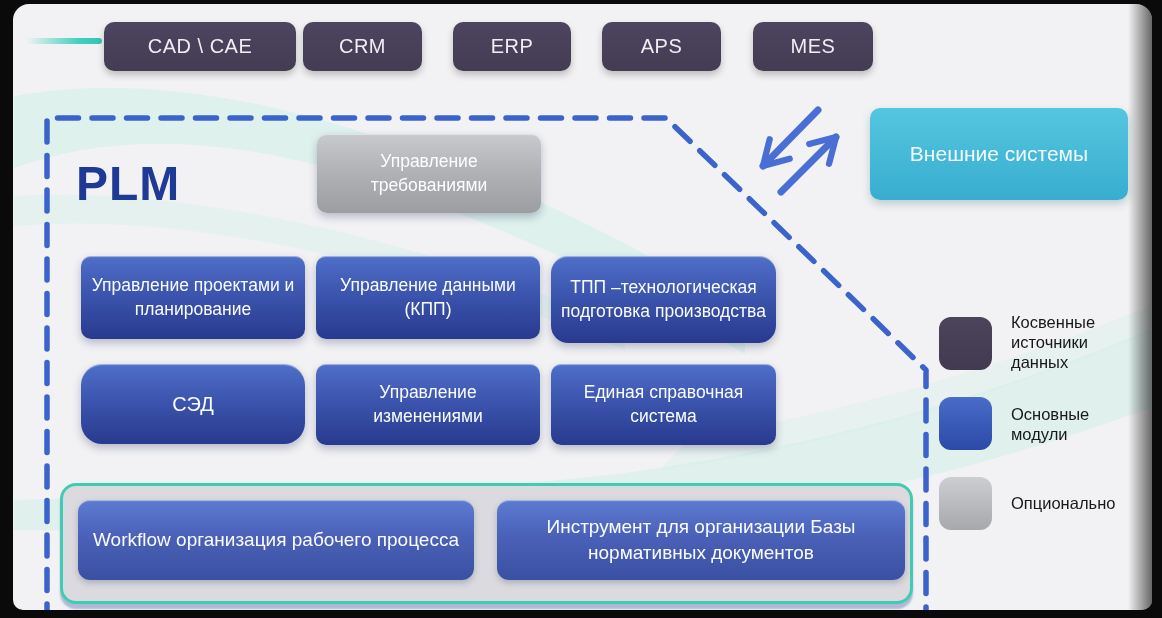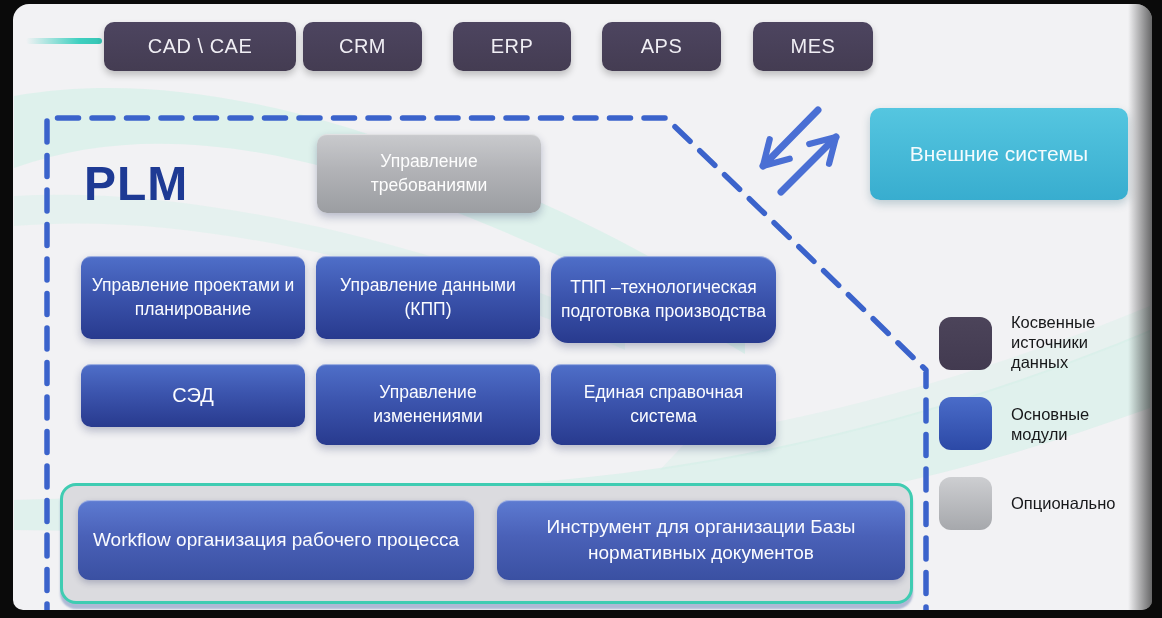--- a/index.html
+++ b/index.html
@@ -32,39 +32,39 @@
     color:#f0eef4;font-size:20px;letter-spacing:.5px;
     box-shadow:0 4px 7px rgba(0,0,0,.22);
   }
   .sysbtn.b0{left:104px;width:192px;}
   .sysbtn.b1{left:303px;width:119px;}
   .sysbtn.b2{left:453px;width:118px;}
   .sysbtn.b3{left:602px;width:119px;justify-content:center;}
   .sysbtn.b4{left:753px;width:120px;}
 
   .plm-title{
-    position:absolute;left:84px;top:156px;
+    position:absolute;left:76px;top:156px;
     font-size:48px;font-weight:bold;letter-spacing:1px;color:#1e3a94;
   }
 
   .box{
     position:absolute;border-radius:10px;
     display:flex;align-items:center;justify-content:center;text-align:center;
     color:#fbfcff;font-size:17.5px;line-height:1.32;
     padding:6px 10px;box-sizing:border-box;
     box-shadow:0 4px 8px rgba(30,40,90,.28), inset 0 2px 1px -1px rgba(255,255,255,.5);
   }
   .blue{background:linear-gradient(180deg,#4f6fc9 0%,#3c55ae 45%,#283a8e 100%);}
   .gray{background:linear-gradient(180deg,#c9cacd 0%,#b2b3b7 45%,#9b9da1 100%);color:#fdfdfd;}
 
   .opt-box{left:317px;top:134px;width:224px;height:79px;}
   .m0{left:81px; top:256px;width:224px;height:83px;}
   .m1{left:316px;top:256px;width:224px;height:83px;}
   .m2{left:551px;top:256px;width:225px;height:87px;border-radius:17px;}
-  .m3{left:81px; top:364px;width:224px;height:63px;font-size:20px;}
+  .m3{left:81px; top:364px;width:224px;height:80px;font-size:20px;border-radius:21px;}
   .m4{left:316px;top:364px;width:224px;height:81px;}
   .m5{left:551px;top:364px;width:225px;height:81px;}
 
   .wf-group{
     position:absolute;left:60px;top:483px;width:853px;height:121px;
     background:#dbdbdf;border:3px solid #3fccb2;border-radius:16px;
     box-sizing:border-box;
     box-shadow:0 5px 2px rgba(118,138,188,.55);
   }
   .wf{

